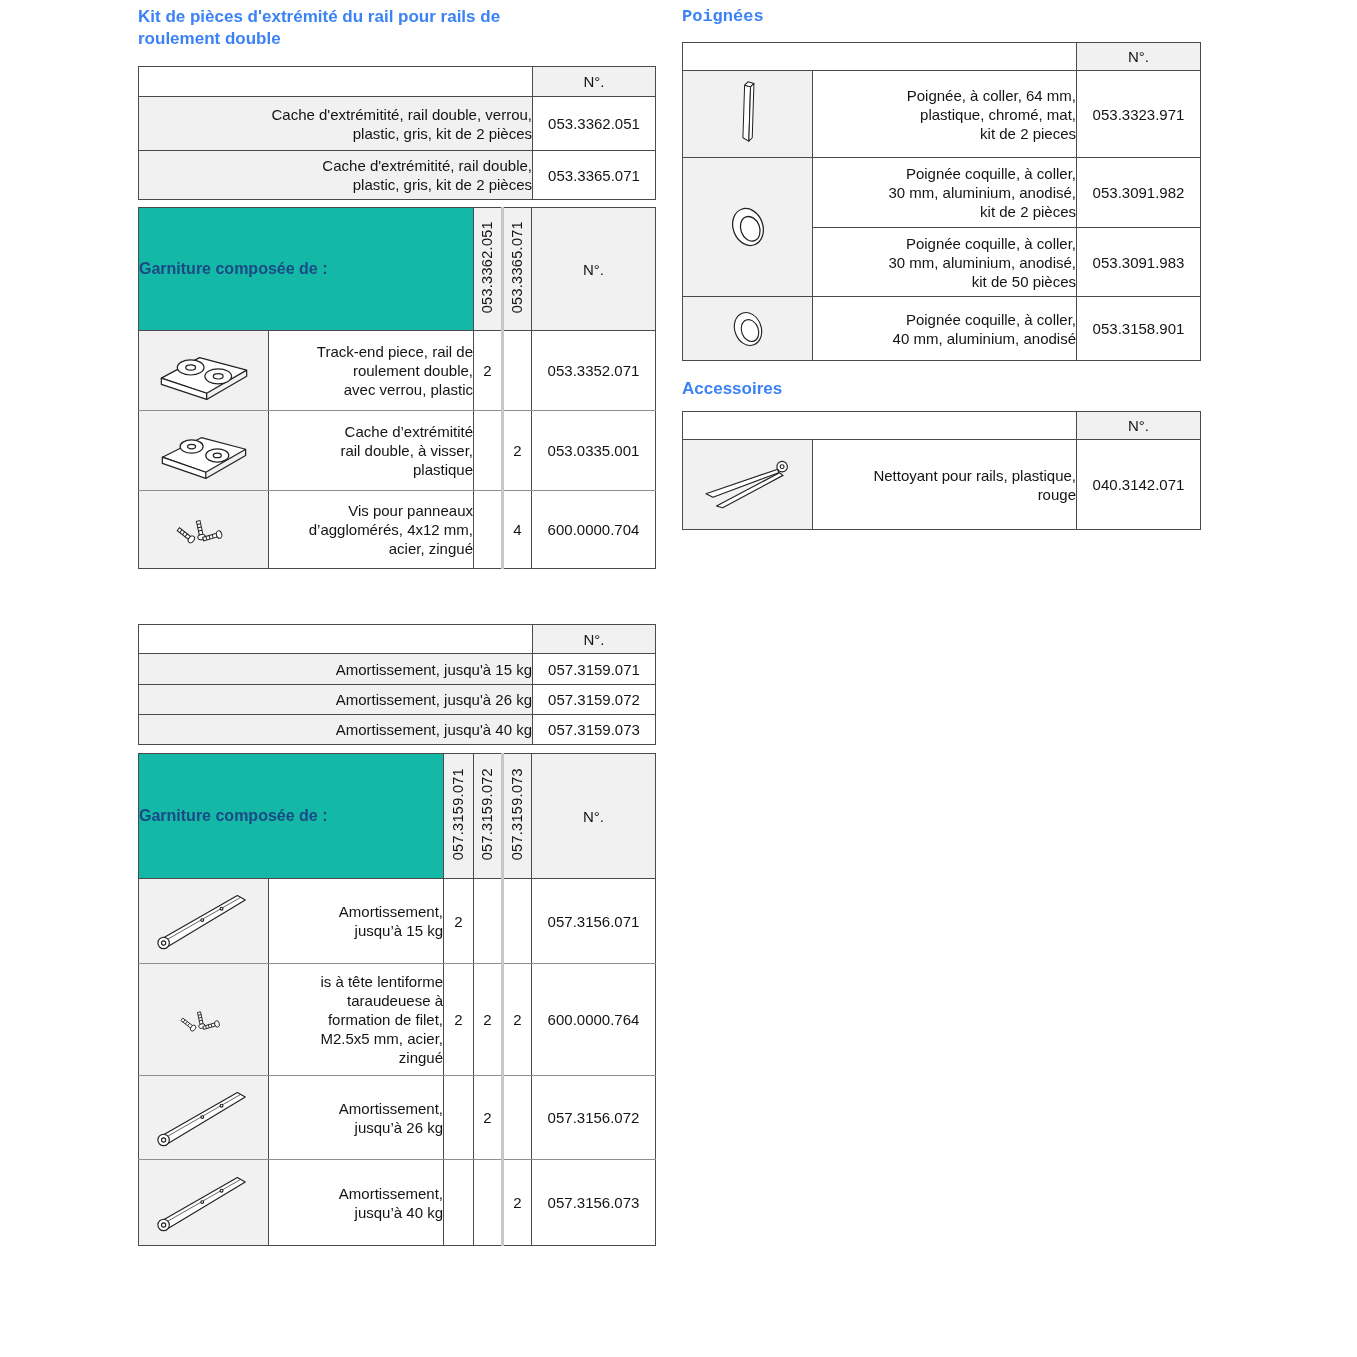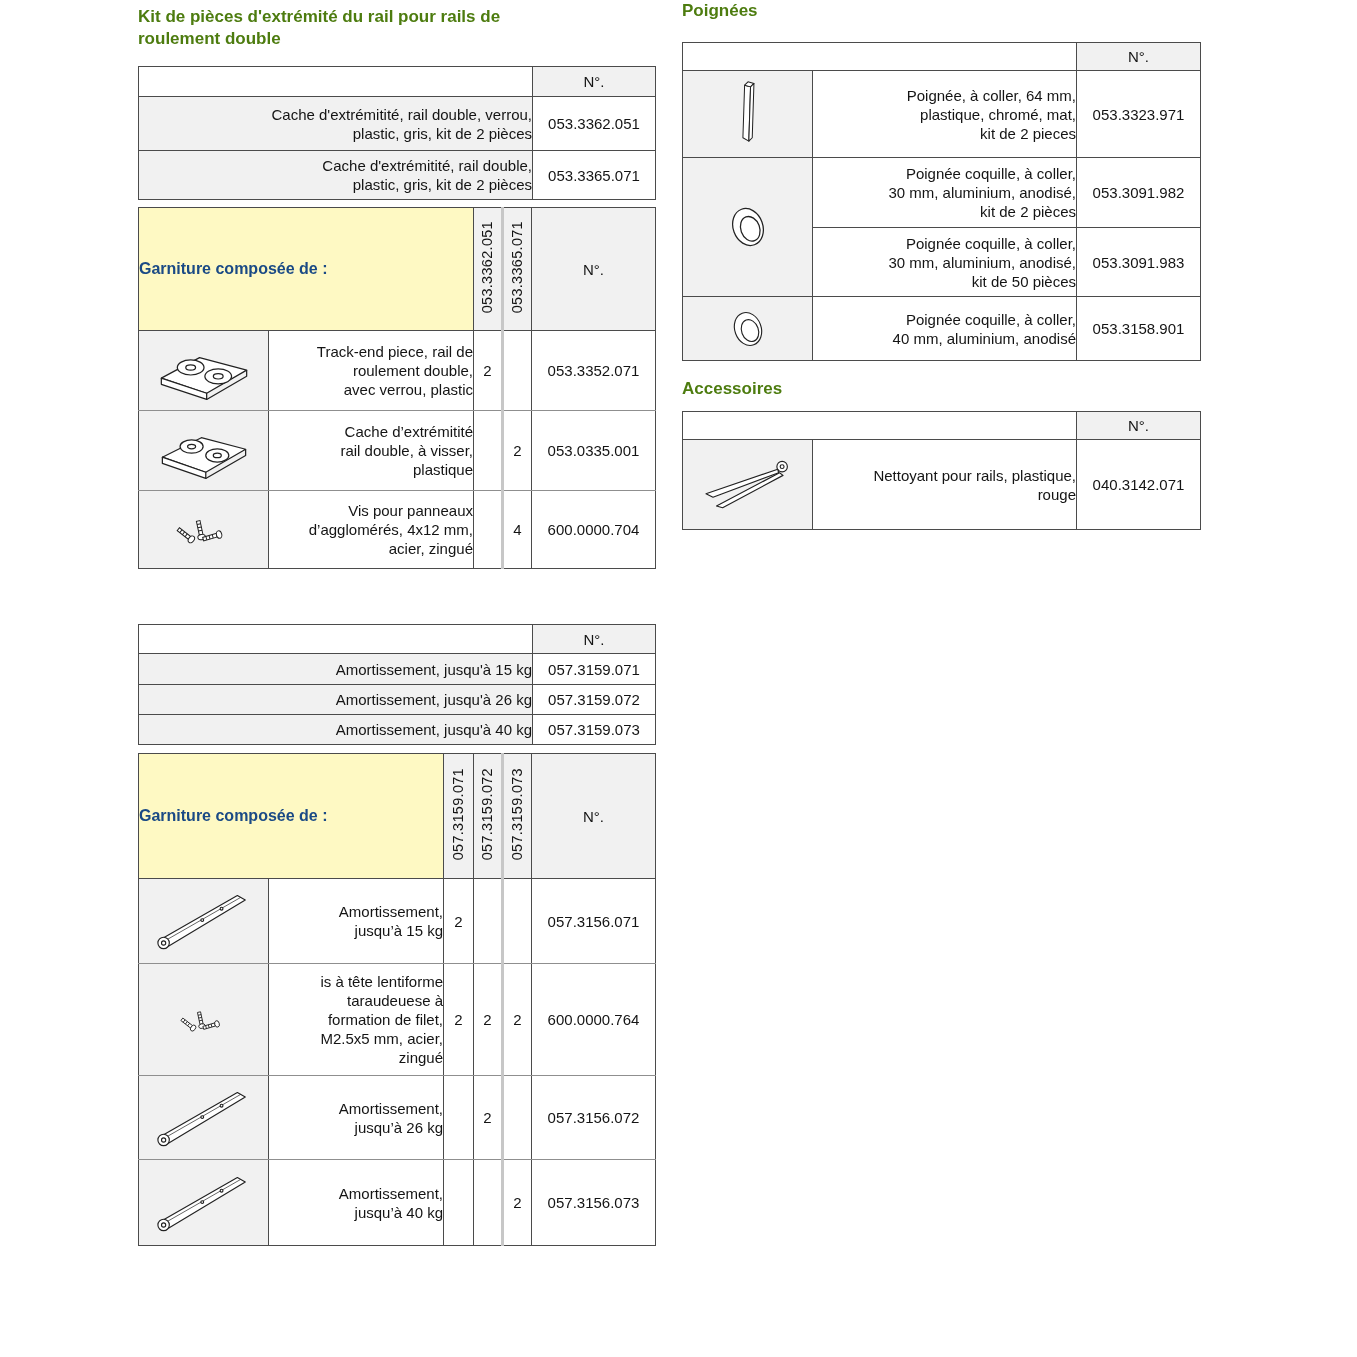--- a/index.html
+++ b/index.html
@@ -3,21 +3,21 @@
 <meta charset="utf-8">
 <style>
   html,body { margin:0; padding:0; background:#ffffff; }
   #page {
     position:relative; width:1357px; height:1357px; background:#ffffff;
     font-family:"Liberation Sans", sans-serif; color:#141414;
     overflow:hidden;
   }
   .sec-title {
     position:absolute; font-size:17px; font-weight:700; line-height:22px;
-    color:#4d7c0f;
+    color:#3b82f6;
   }
   table.cat { position:absolute; border-collapse:collapse; table-layout:fixed; }
   table.cat td {
     border:1px solid #4b4b4b; font-size:15px; color:#141414;
     padding:0; vertical-align:middle; overflow:hidden;
   }
   td.filler { border:none; background:#ffffff; }
   td.hcell { background:#f1f1f1; text-align:center; }
   td.desc  { text-align:right; padding:5px 8px 5px 10px; white-space:pre-line; line-height:19px; background:#ffffff; }
   td.gbg   { background:#f1f1f1; }
@@ -25,21 +25,21 @@
   td.qty   { text-align:center; background:#ffffff; }
   td.icell { background:#f1f1f1; text-align:center; }
   td.icell svg { display:block; margin:auto; }
   .grayL   { border-left:3px solid #c7c7c7 !important; }
   tr.mid td { border-bottom-color:#8f8f8f; }
   td.vh    { vertical-align:middle; }
   .vtext {
     display:inline-block; writing-mode:vertical-rl; transform:rotate(180deg);
     font-size:14.5px; line-height:1; padding:4px 0; letter-spacing:0.3px;
   }
-  td.glabel-cell { border:none; background:#fef9c3; vertical-align:bottom; text-align:left; padding:0 0 8px 0; }
+  td.glabel-cell { border:none; background:#14b8a6; vertical-align:bottom; text-align:left; padding:0 0 8px 0; }
   .glabel { color:#1a4a85; font-weight:700; font-size:16px; }
   .ink { stroke:#222222; fill:#ffffff; }
 </style>
 </head>
 <body>
 
 <div id="page">
 
   <div class="sec-title" style="left:138px; top:6px; width:445px;">Kit de pièces d'extrémité du rail pour rails de roulement double</div>
 
@@ -316,21 +316,21 @@
       <td class="desc">Amortissement,
 jusqu’à 40 kg</td>
       <td class="qty"></td>
       <td class="qty"></td>
       <td class="qty grayL">2</td>
       <td class="num">057.3156.073</td>
     </tr>
   </tbody>
     </table>
 
-  <div class="sec-title" style="left:682px; top:0; width:300px;">Poignées</div>
+  <div class="sec-title" style="left:682px; top:6px; width:300px;font-family:Liberation Mono, monospace;">Poignées</div>
 
   <table class="cat" style="left:682px; top:42px;">
     <colgroup>
         <col style="width:130px">
         <col style="width:264px">
         <col style="width:124px">
       </colgroup>
     <tbody>
         <tr style="height:28px">
       <td class="filler" colspan="2"></td>

